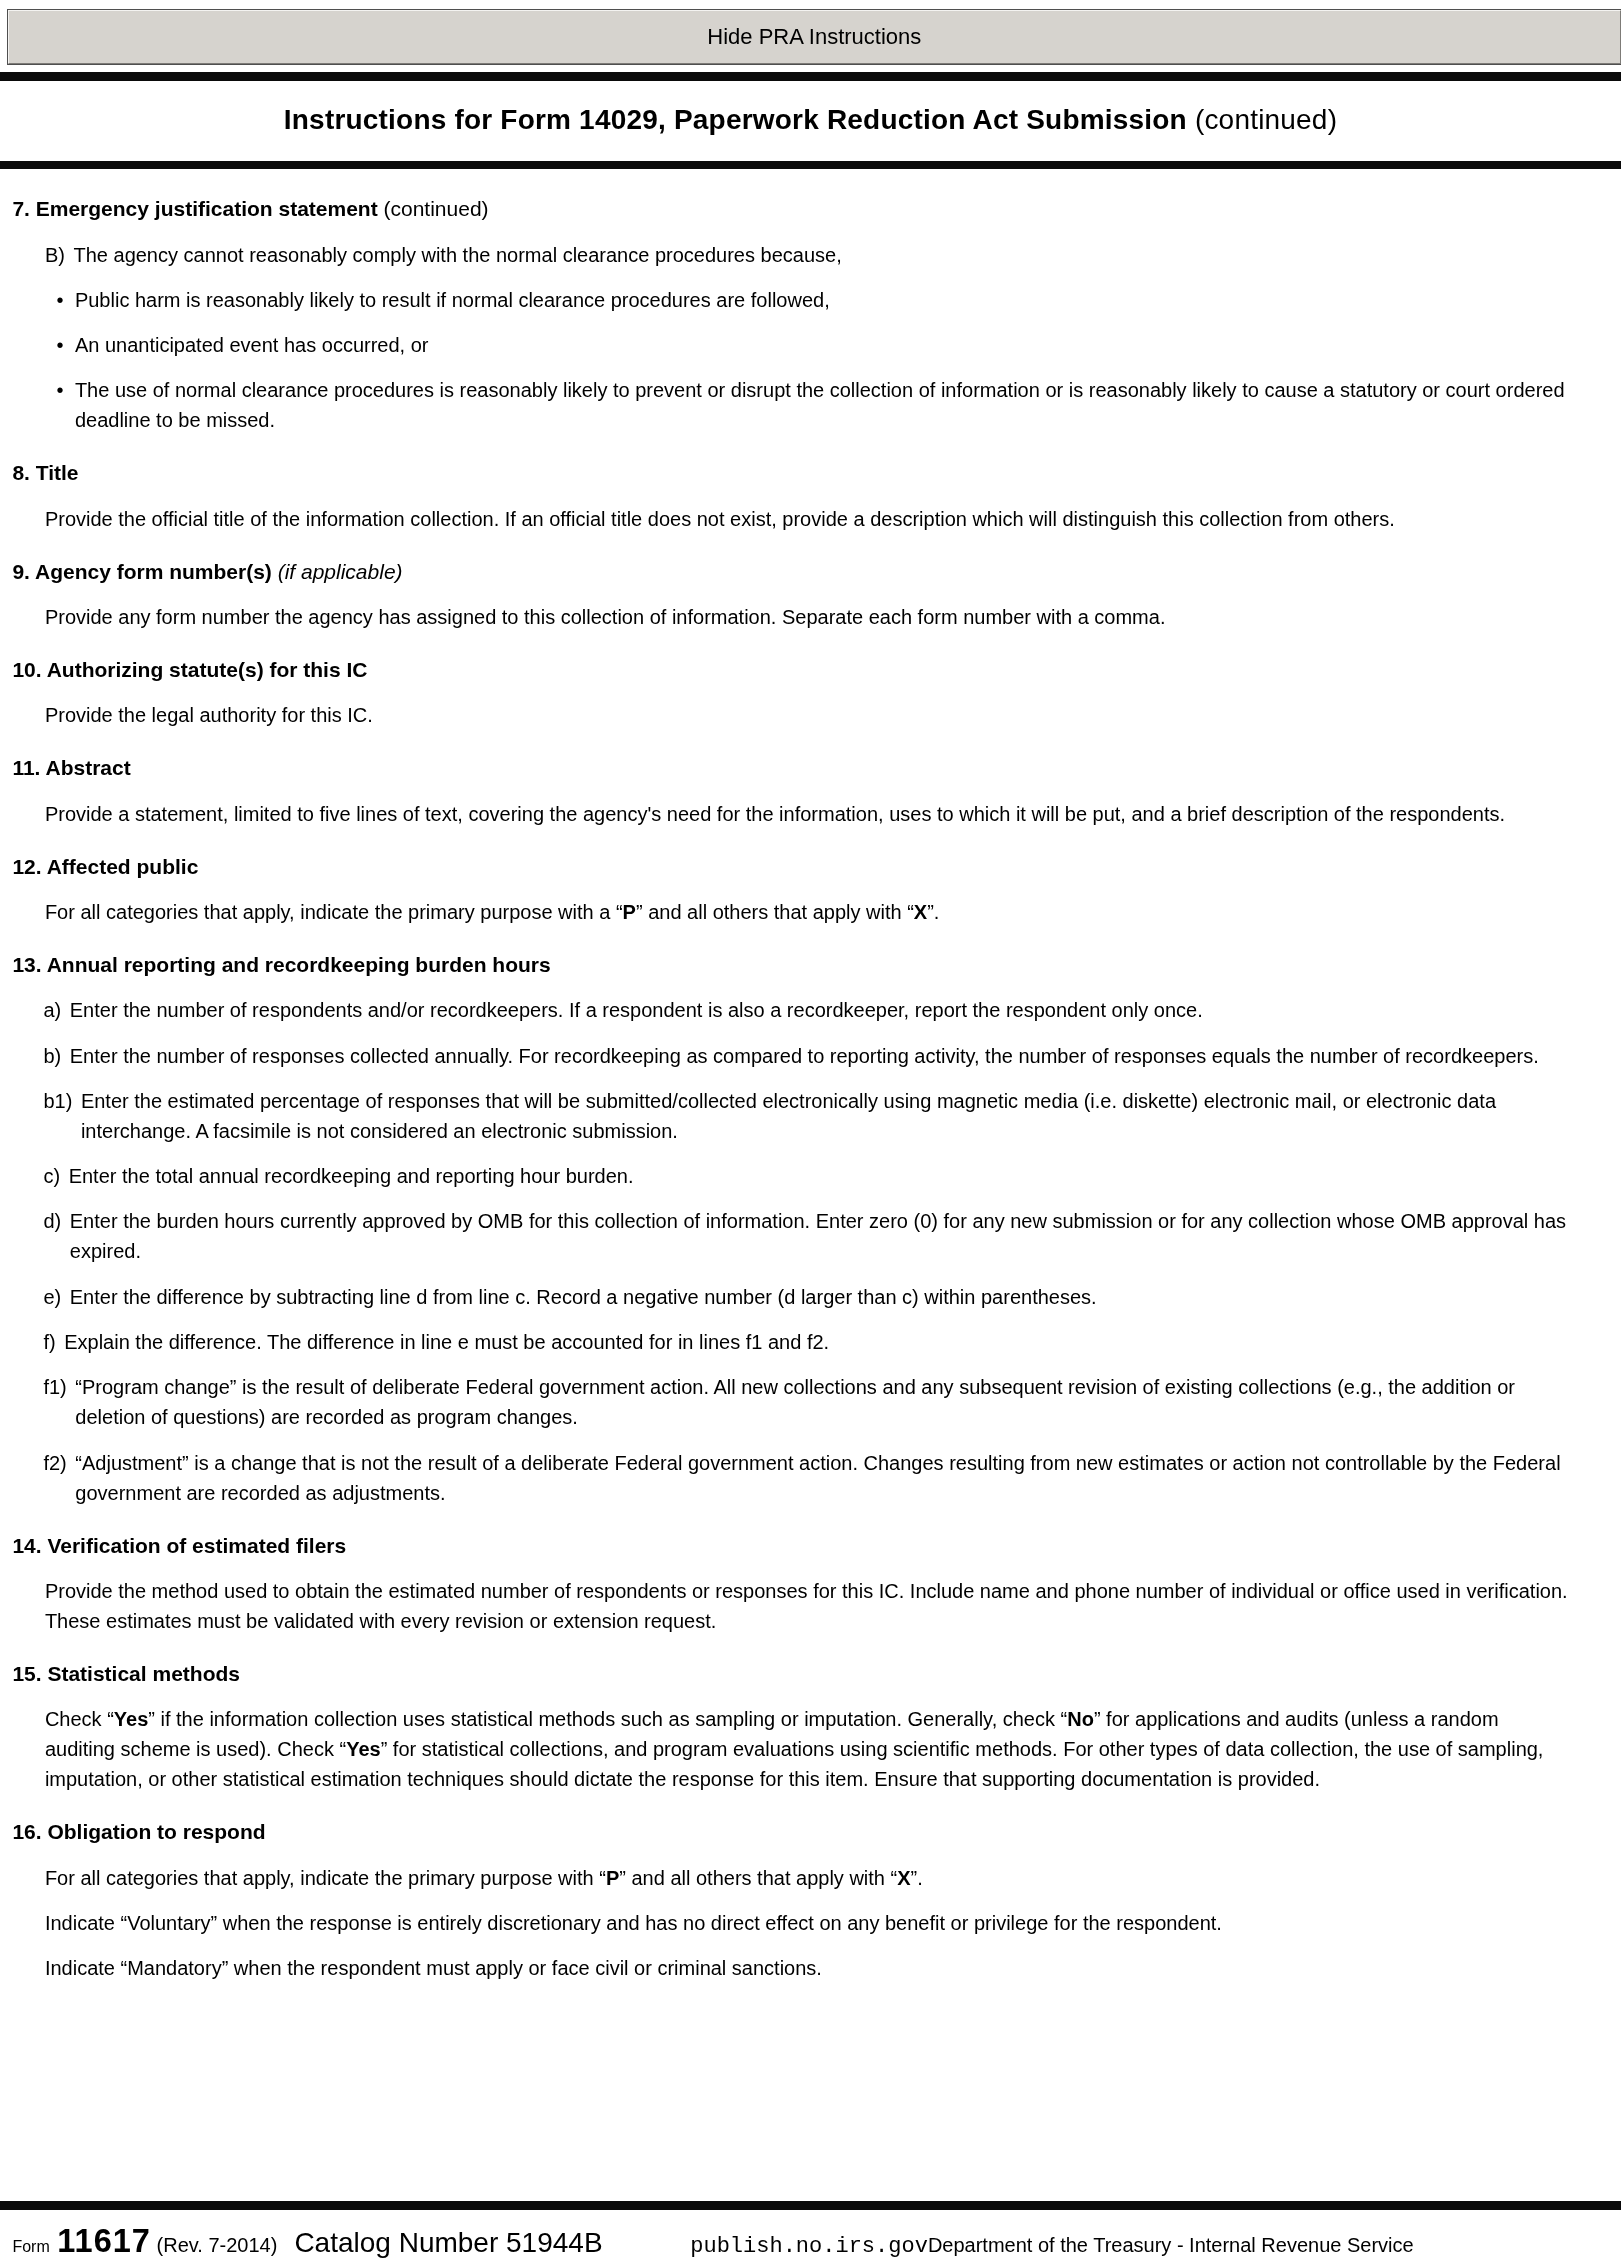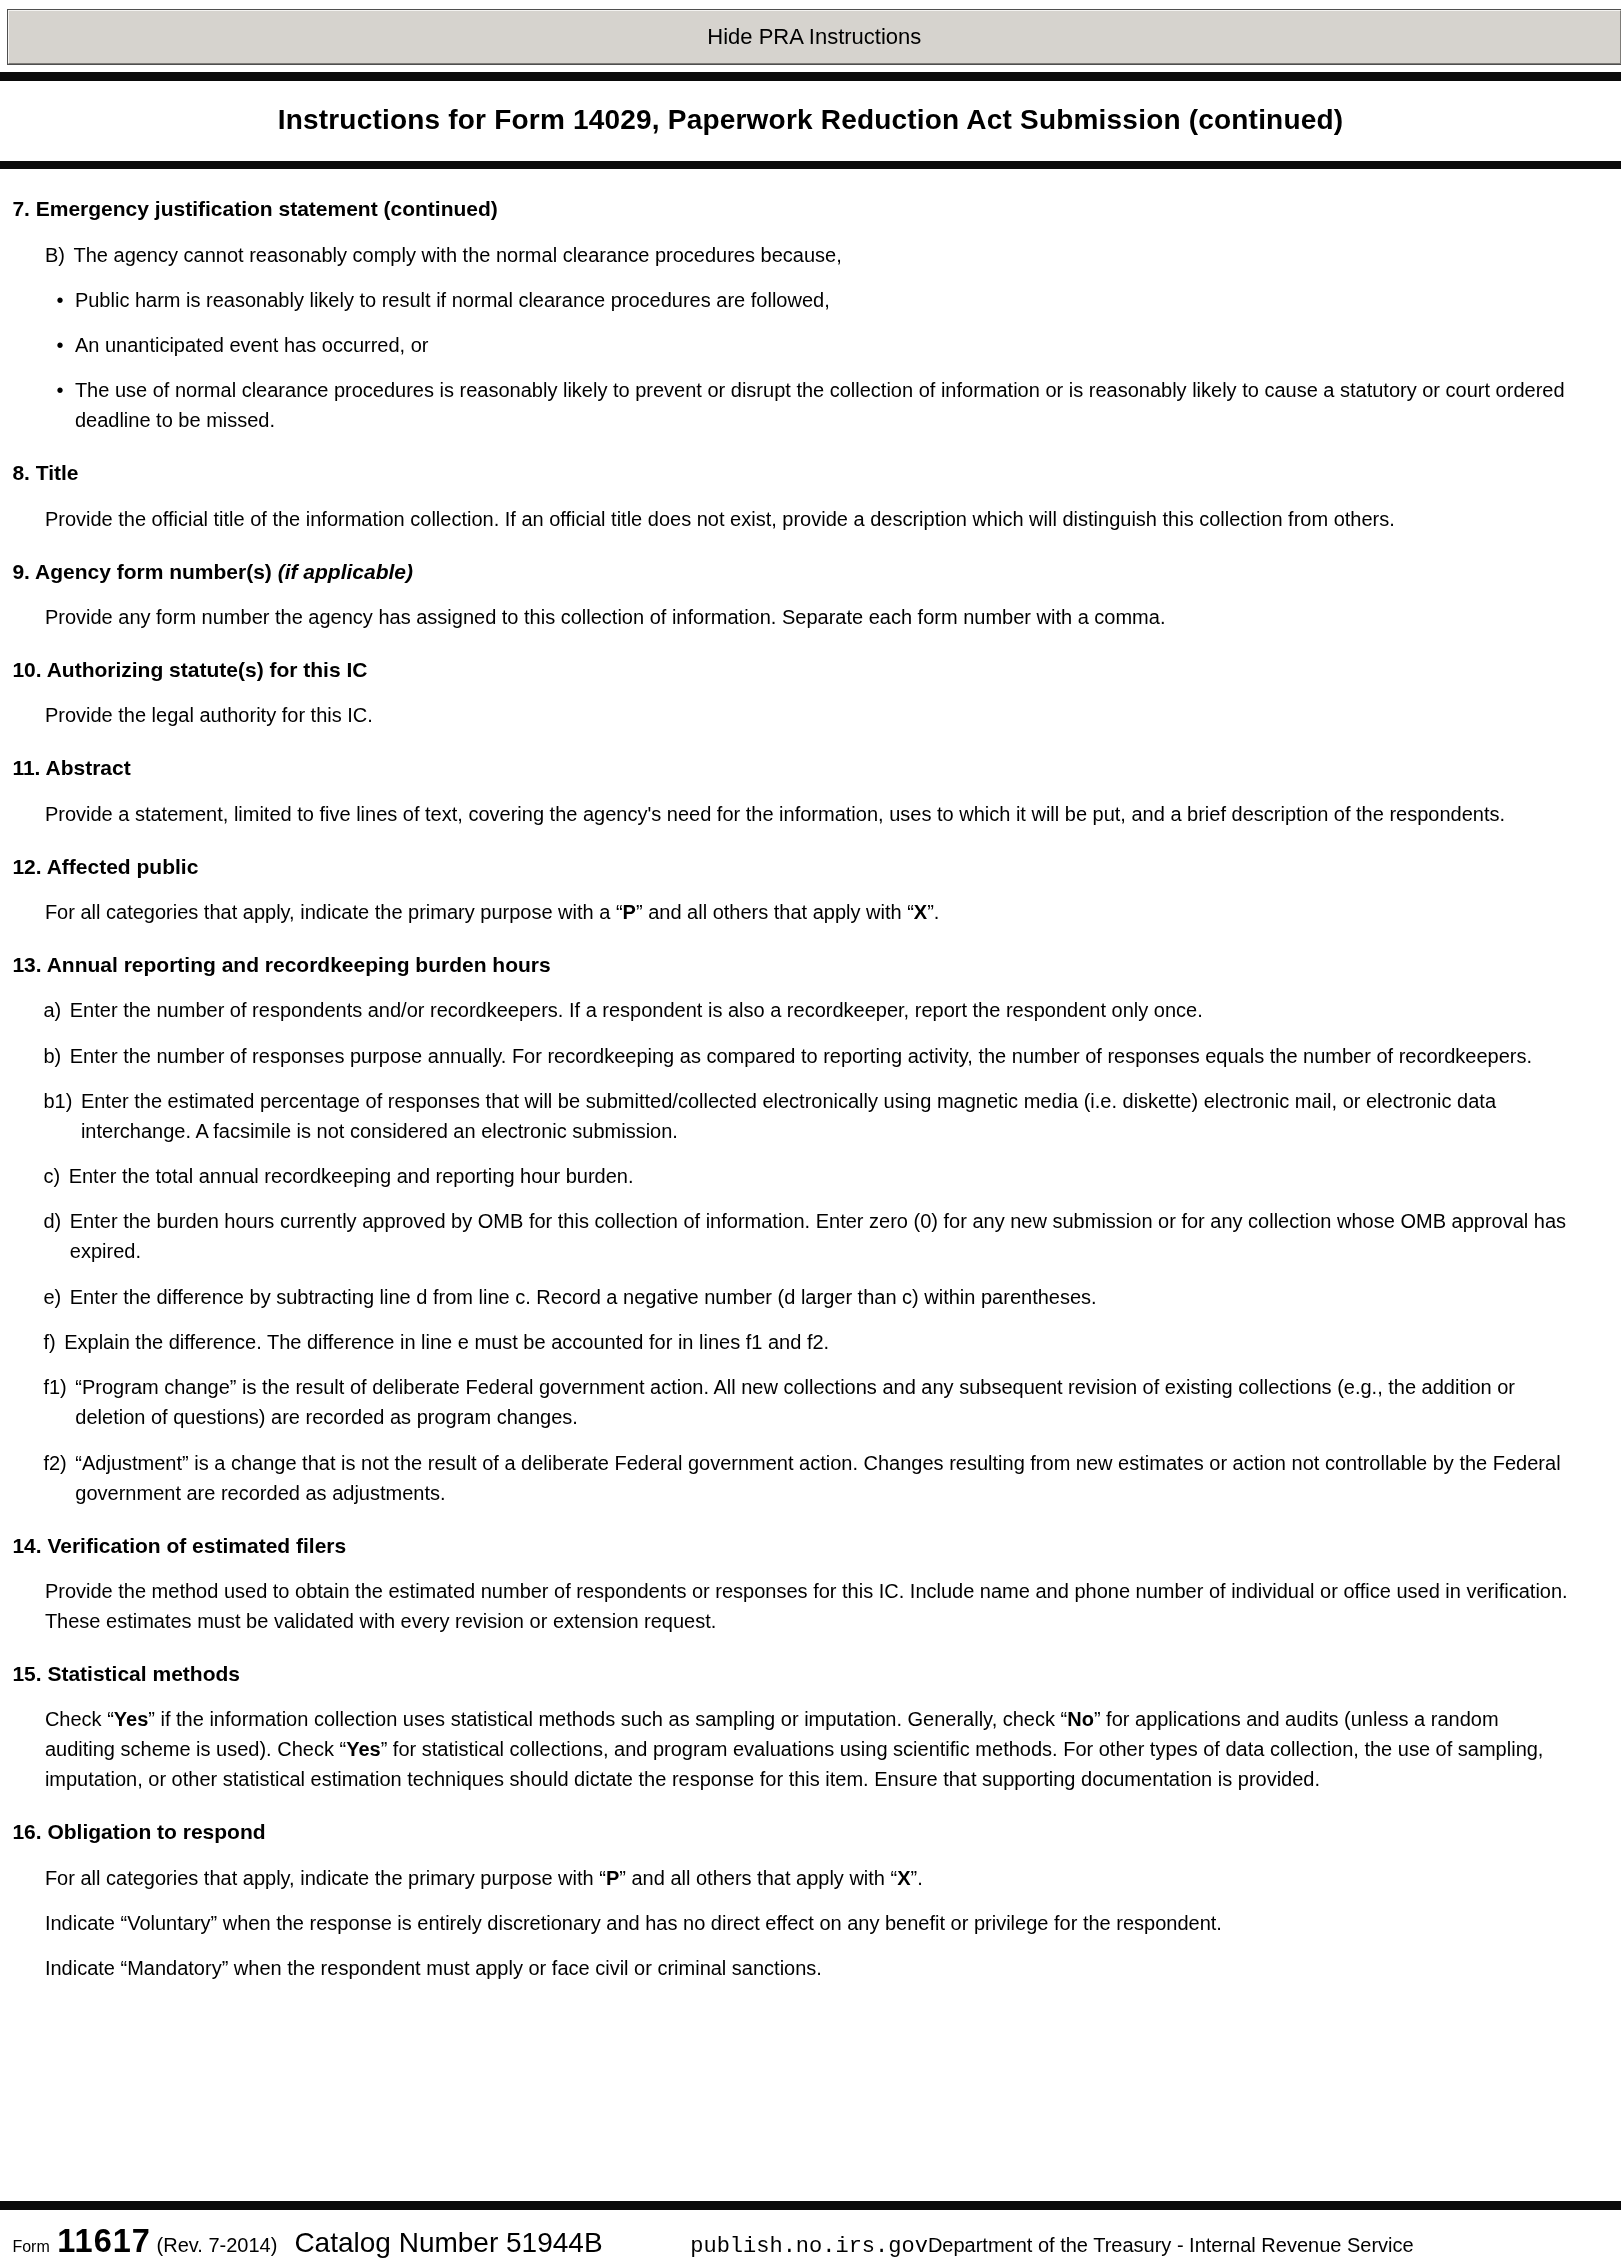--- a/index.html
+++ b/index.html
@@ -46,21 +46,21 @@
     padding: 1.9px 48px 0 12.4px;
     font-size: 20px;
     line-height: 30px;
   }
   h2 {
     font-size: 21px;
     line-height: 30px;
     font-weight: 700;
     margin: 23px 0 15.3px 0;
   }
-  .norm { font-weight: 700; }
+  .norm { font-weight: 400; }
   .it { font-style: italic; }
   p.body {
     margin: 15.3px 0 15.3px 32.5px;
   }
   .item {
     display: flex;
     margin: 15.3px 0;
   }
   .item .lbl { flex: none; margin-right: 8.6px; }
   .item .txt { flex: 1 1 auto; }
@@ -128,21 +128,21 @@
   <h2>12. Affected public</h2>
   <p class="body"><span>For all categories that apply, indicate the primary purpose with a “</span><b>P</b><span>” and all others that apply with “</span><b>X</b><span>”.</span></p>
 
   <h2>13. Annual reporting and recordkeeping burden hours</h2>
   <div class="item sub-item">
     <span class="lbl">a)</span>
     <span class="txt">Enter the number of respondents and/or recordkeepers. If a respondent is also a recordkeeper, report the respondent only once.</span>
   </div>
   <div class="item sub-item">
     <span class="lbl">b)</span>
-    <span class="txt">Enter the number of responses purpose annually. For recordkeeping as compared to reporting activity, the number of responses equals the number of recordkeepers.</span>
+    <span class="txt">Enter the number of responses collected annually. For recordkeeping as compared to reporting activity, the number of responses equals the number of recordkeepers.</span>
   </div>
   <div class="item sub-item">
     <span class="lbl">b1)</span>
     <span class="txt">Enter the estimated percentage of responses that will be submitted/collected electronically using magnetic media (i.e. diskette) electronic mail, or electronic data interchange. A facsimile is not considered an electronic submission.</span>
   </div>
   <div class="item sub-item">
     <span class="lbl">c)</span>
     <span class="txt">Enter the total annual recordkeeping and reporting hour burden.</span>
   </div>
   <div class="item sub-item">

